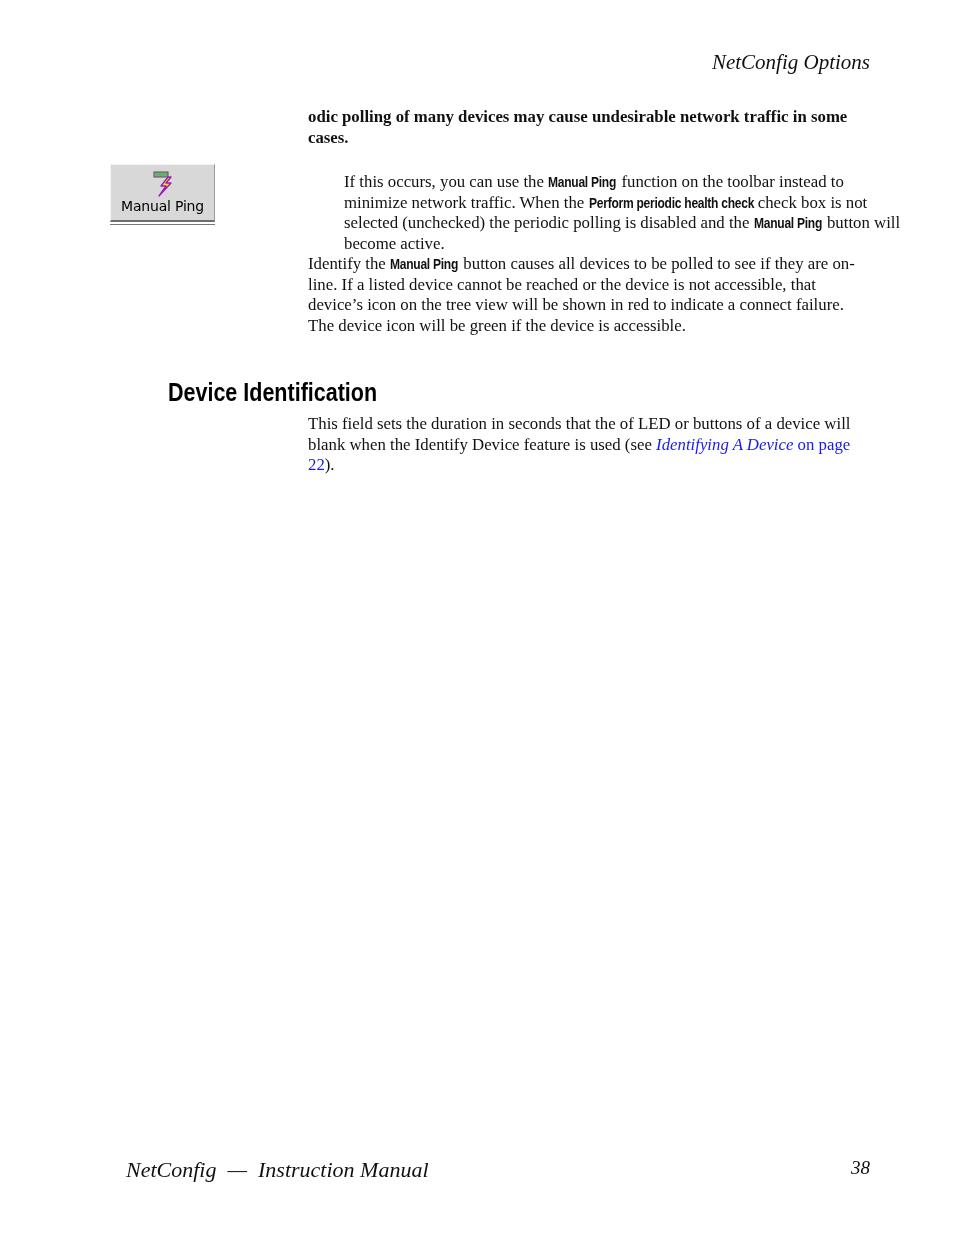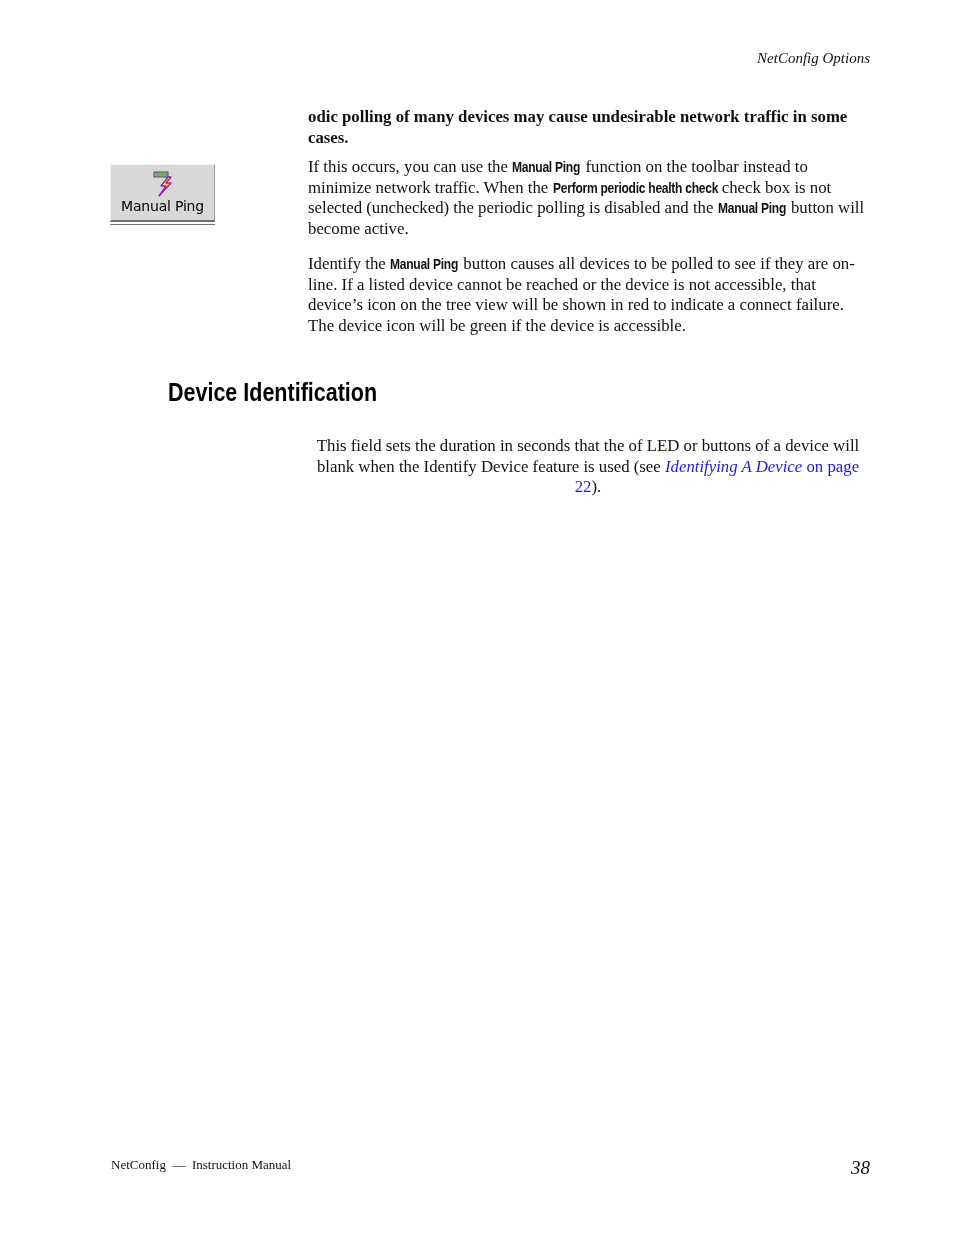--- a/index.html
+++ b/index.html
@@ -3,37 +3,37 @@
   <meta charset="utf-8">
   <style>
     html, body { margin: 0; padding: 0; }
     body {
       width: 954px; height: 1235px; background: #ffffff; position: relative;
       font-family: "Liberation Serif", "DejaVu Serif", serif; color: #111;
       overflow: hidden;
     }
     .running-header {
       position: absolute; top: 50px; right: 84px;
-      font-style: italic; font-size: 15px;
+      font-style: italic; font-size: 21px;
     }
     .body-text {
       position: absolute; left: 308px; width: 560px;
       font-size: 16.8px; line-height: 20.6px; margin: 0;
     }
     .ui-term {
       font-family: "Liberation Sans", "DejaVu Sans", sans-serif;
       font-weight: bold; font-size: 14px; letter-spacing: -0.3px;
       transform: scaleX(0.86); display: inline-block; transform-origin: left center;
       margin-right: -10px;
     }
     .ui-term.long { margin-right: -27px; }
     .p1 { top: 107px; font-weight: bold; }
-    .p2 { top: 157px; }
+    .p2 { top: 172px; margin-left: 36px; }
     .p3 { top: 254px; }
-    .p4 { top: 436px; text-align: center; }
+    .p4 { top: 414px; }
     .ping-button {
       position: absolute; left: 110px; top: 164px; width: 105px; height: 58px;
       background: #d8d8d8; border-top: 1px solid #f4f4f4; border-left: 1px solid #f4f4f4;
       border-right: 1px solid #9a9a9a; border-bottom: 2px solid #6d6d6d;
       box-sizing: border-box; cursor: pointer;
     }
     .ping-button::after {
       content: ""; position: absolute; left: -1px; right: -1px; bottom: -5px; height: 1px; background: #777;
     }
     .ping-icon { position: absolute; left: 40px; top: 6px; width: 26px; height: 26px; }
@@ -42,21 +42,21 @@
       font-family: "DejaVu Sans", sans-serif; font-size: 14px; color: #000; letter-spacing: -0.2px;
     }
     .section-heading {
       position: absolute; left: 168px; top: 378px; margin: 0;
       font-family: "Liberation Sans", "DejaVu Sans", sans-serif; font-weight: bold;
       font-size: 25px; transform: scaleX(0.86); transform-origin: left center; color: #000;
     }
     .xref { color: #1a1aee; text-decoration: none; }
     .xref.italic { font-style: italic; }
     .footer-left {
-      position: absolute; left: 111px; top: 1157px; font-size: 13px;
+      position: absolute; left: 126px; top: 1157px; font-style: italic; font-size: 22px;
     }
     .footer-page {
       position: absolute; right: 84px; top: 1157px; font-style: italic; font-size: 19px;
     }
   </style>
 </head>
 <body>
 
 <div class="running-header">NetConfig Options</div>
 

